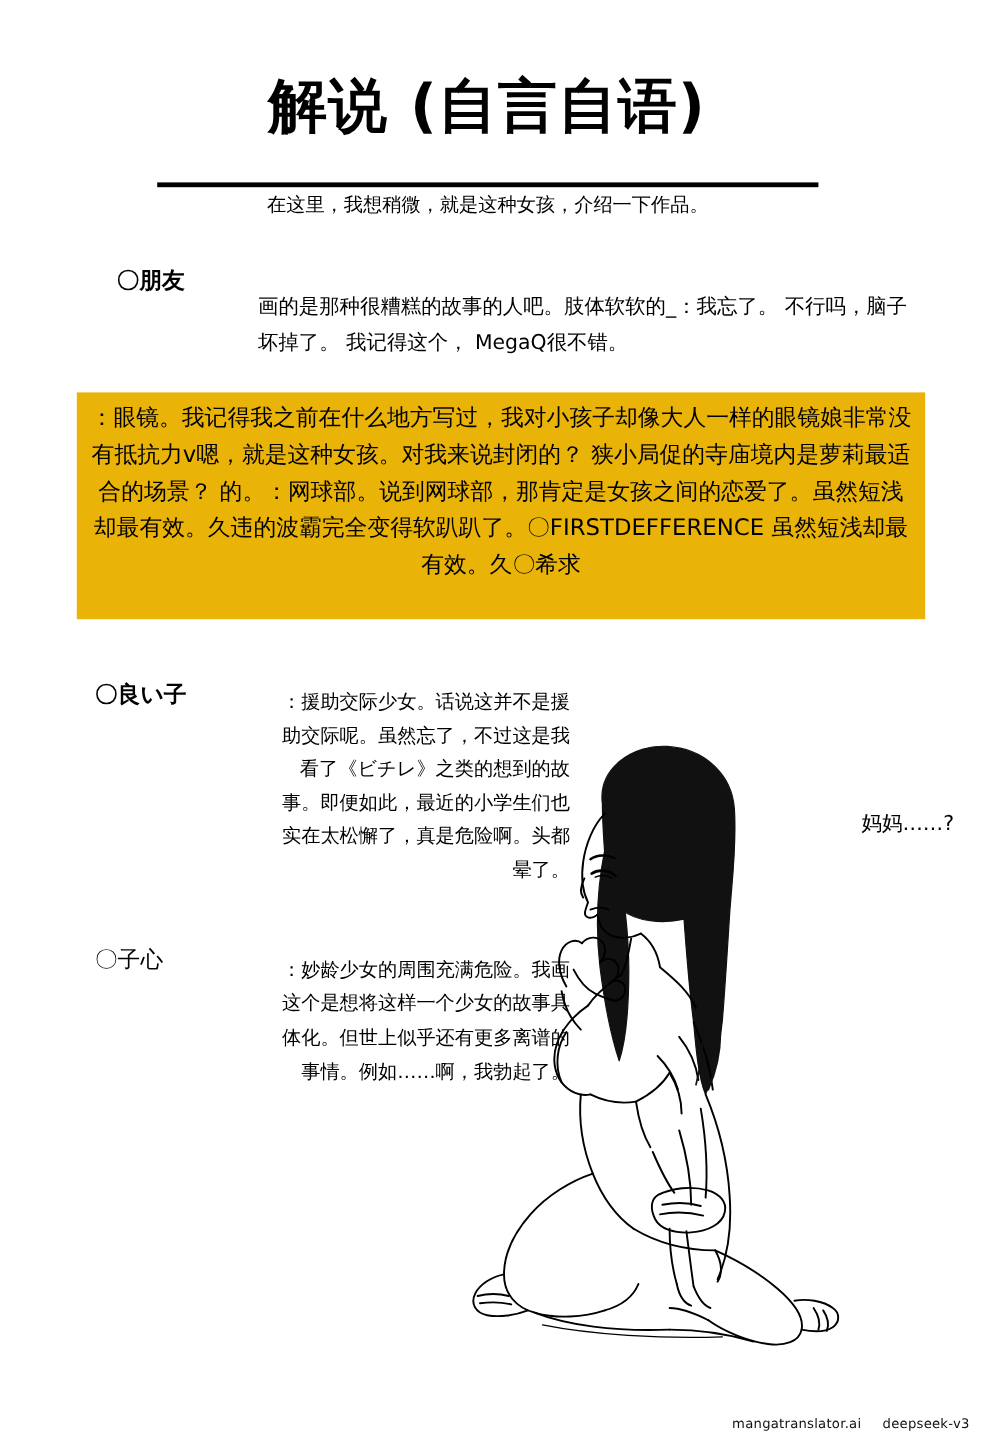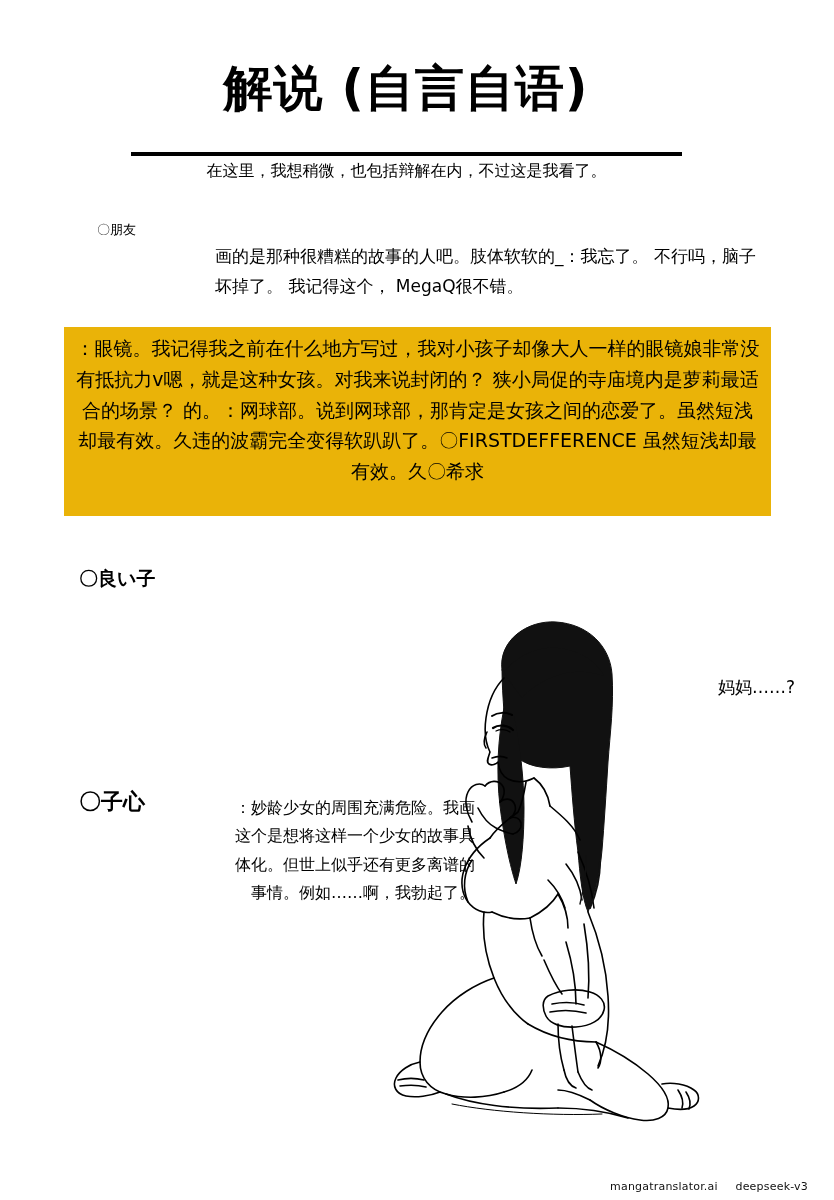--- a/index.html
+++ b/index.html
@@ -54,22 +54,22 @@
     text-align: center;
     font-size: 16px;
     line-height: 1.4;
   }
 
   
   .label-friend {
     position: absolute;
     left: 97px;
     top: 221px;
-    font-size: 13px;
-    font-weight: 400;
+    font-size: 19px;
+    font-weight: 700;
   }
   .para-friend {
     position: absolute;
     left: 215px;
     top: 242px;
     width: 546px;
     font-size: 17px;
     line-height: 1.75;
   }
 
@@ -108,22 +108,22 @@
     line-height: 1.75;
     text-align: right;
     background: #fff;
   }
 
   
   .label-childheart {
     position: absolute;
     left: 79px;
     top: 787px;
-    font-size: 22px;
-    font-weight: 700;
+    font-size: 19px;
+    font-weight: 400;
   }
   .para-childheart {
     position: absolute;
     left: 226px;
     top: 794px;
     width: 249px;
     font-size: 16px;
     line-height: 1.78;
     text-align: right;
     background: #fff;
@@ -163,30 +163,31 @@
 </style>
 </head>
 <body>
 
 <div class="page">
 
   <div class="title-block">
     <div class="title">解说 (自言自语)</div>
   </div>
   <div class="title-rule"></div>
-  <div class="subtitle">在这里，我想稍微，也包括辩解在内，不过这是我看了。</div>
+  <div class="subtitle">在这里，我想稍微，就是这种女孩，介绍一下作品。</div>
 
   <div class="label-friend">〇朋友</div>
   <div class="para-friend">画的是那种很糟糕的故事的人吧。肢体软软的_：我忘了。 不行吗，脑子坏掉了。 我记得这个， MegaQ很不错。</div>
 
   <div class="box-main">
     <p>：眼镜。我记得我之前在什么地方写过，我对小孩子却像大人一样的眼镜娘非常没有抵抗力v嗯，就是这种女孩。对我来说封闭的？ 狭小局促的寺庙境内是萝莉最适合的场景？ 的。：网球部。说到网球部，那肯定是女孩之间的恋爱了。虽然短浅却最有效。久违的波霸完全变得软趴趴了。〇FIRSTDEFFERENCE 虽然短浅却最有效。久〇希求</p>
   </div>
 
   <div class="label-goodkid">〇良い子</div>
+  <div class="para-goodkid">：援助交际少女。话说这并不是援助交际呢。虽然忘了，不过这是我看了《ビチレ》之类的想到的故事。即便如此，最近的小学生们也实在太松懈了，真是危险啊。头都晕了。</div>
 
   <div class="label-childheart">〇子心</div>
   <div class="para-childheart">：妙龄少女的周围充满危险。我画这个是想将这样一个少女的故事具体化。但世上似乎还有更多离谱的事情。例如……啊，我勃起了。</div>
 
   <div class="speech-right">妈妈……?</div>
 
   <div class="artwork">
     <svg width="472" height="560" viewBox="0 0 472 560" xmlns="http://www.w3.org/2000/svg">
       <g fill="none" stroke="#000" stroke-width="1.6" stroke-linecap="round" stroke-linejoin="round">
 

